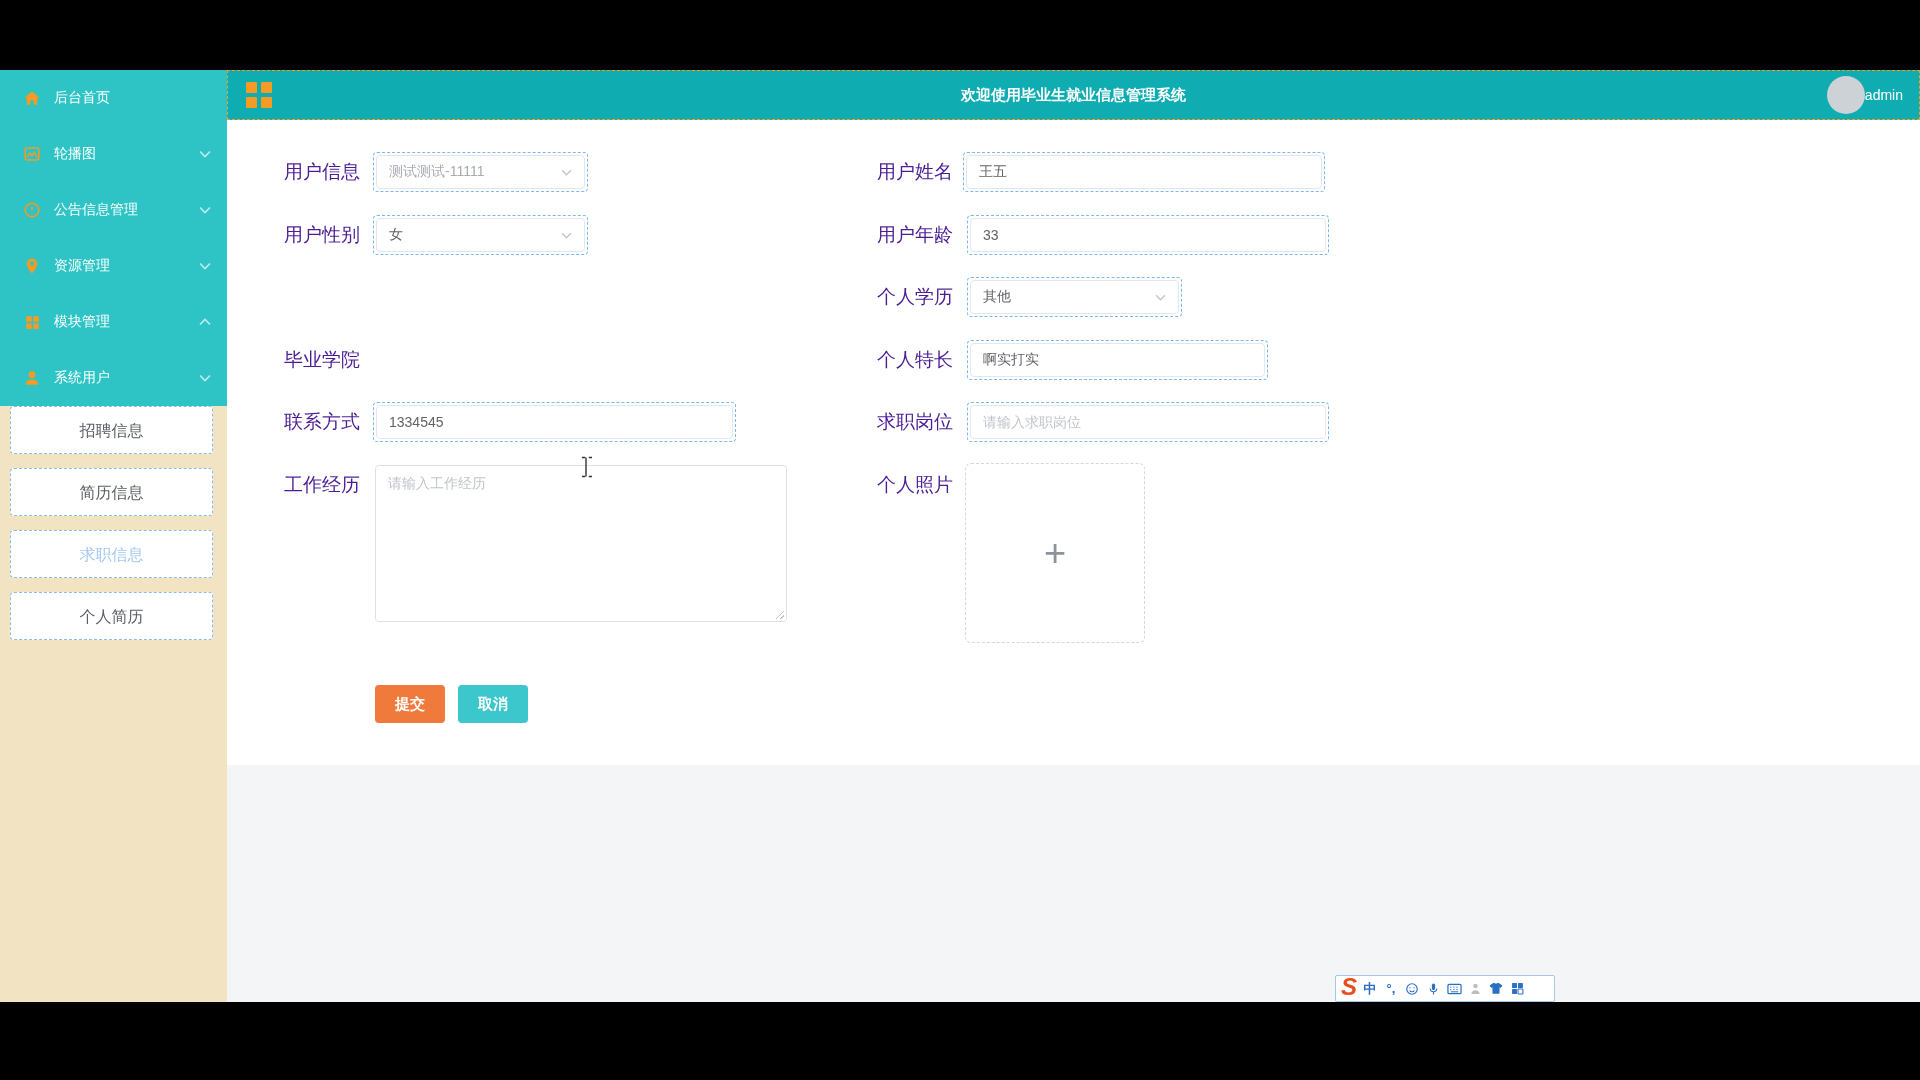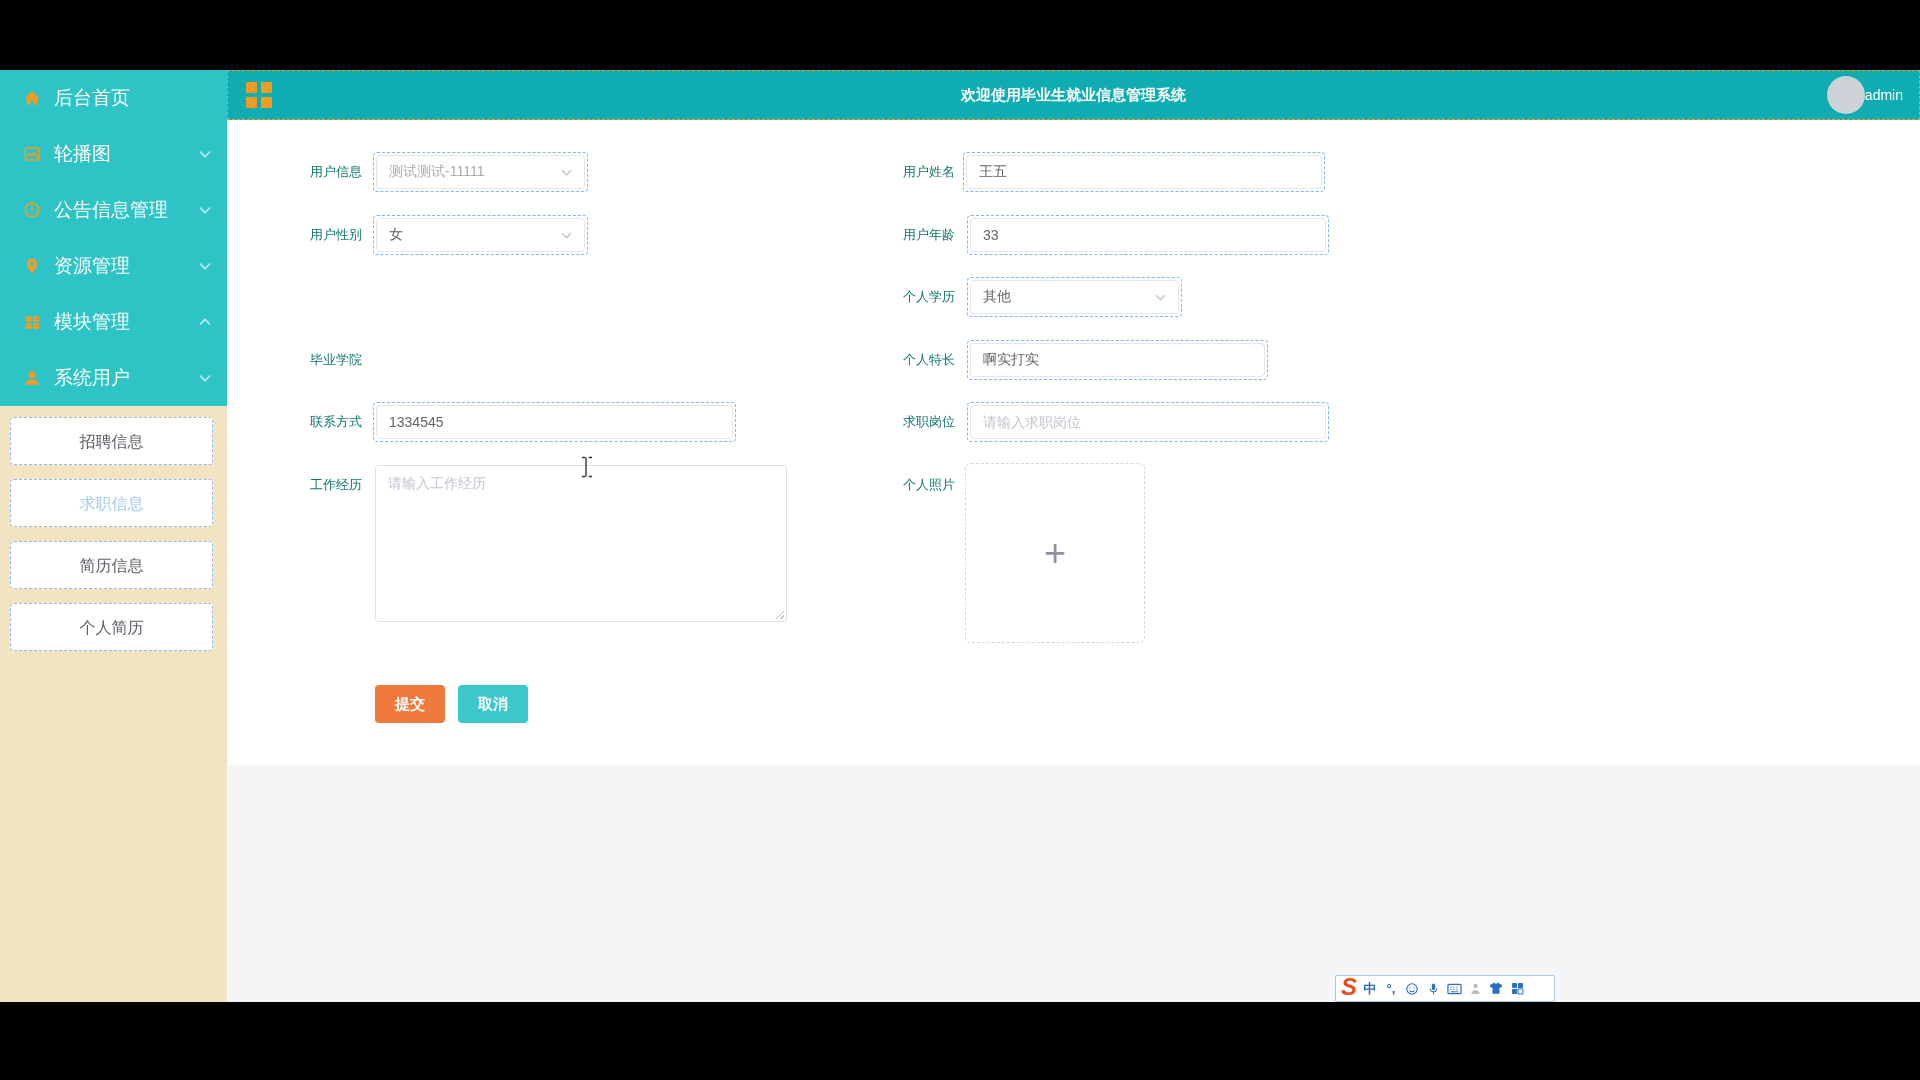--- a/index.html
+++ b/index.html
@@ -5,46 +5,46 @@
   html,body{margin:0;padding:0;background:#000;width:1920px;height:1080px;overflow:hidden;
     font-family:"Liberation Sans","DejaVu Sans",sans-serif;}
   .letterbox{width:1920px;background:#000;}
   .letterbox.top{height:70px;}
   .letterbox.bottom{height:78px;}
   .app{display:flex;width:1920px;height:932px;}
 
   
   .sidebar{width:227px;height:932px;background:#2ec4c6;display:flex;flex-direction:column;flex:none;}
   .menu-item{height:56px;display:flex;align-items:center;padding:0 16px 0 22px;color:#fff;
-    font-size:19px;cursor:pointer;}
+    font-size:14px;cursor:pointer;}
   .mi-icon{width:20px;height:20px;margin-right:12px;display:flex;align-items:center;justify-content:center;}
   .mi-label{flex:1;}
   .chev{opacity:.85;}
-  .submenu{flex:1;background:#f2e3c3;padding-top:11px;}
+  .submenu{flex:1;background:#f2e3c3;}
   .submenu-item{height:48px;line-height:48px;background:#fff;border:1px dashed #8bbce9;border-radius:4px;
     margin:0 14px 14px 10px;text-align:center;font-size:16px;color:#5c6066;cursor:pointer;box-sizing:border-box;}
   .submenu-item.active{color:#a3c9f1;}
 
   
   .main{flex:1;display:flex;flex-direction:column;min-width:0;}
   .topbar{height:50px;background:#0fadb2;border:1px dashed #f0a21a;box-sizing:border-box;
     display:flex;align-items:center;position:relative;padding:0 16px 0 18px;}
   .grid-icon{display:grid;grid-template-columns:11px 11px;grid-template-rows:11px 11px;gap:4px;cursor:pointer;}
   .grid-icon i{background:#f59a23;border-radius:1px;}
   .topbar-title{position:absolute;left:0;right:0;text-align:center;color:#fff;font-size:15px;font-weight:bold;}
   .topbar-user{margin-left:auto;display:flex;align-items:center;z-index:1;}
   .avatar{width:38px;height:38px;border-radius:50%;background:#cdd2d6;}
   .username{color:#fff;font-size:14px;}
 
   .content{position:relative;flex:1;background:#f4f5f7;overflow:hidden;}
   .form-card{position:absolute;left:0;top:0;width:100%;height:645px;background:#fff;}
 
   
-  .flabel{position:absolute;width:80px;height:40px;line-height:40px;text-align:right;
-    font-size:13px;color:#0f766e;}
+  .flabel{position:absolute;width:80px;height:40px;line-height:40px;text-align:center;
+    font-size:19px;color:#4c1d95;}
   .fld{position:absolute;border:1px dashed #7cb8ec;border-radius:4px;box-sizing:border-box;padding:2px;background:#fff;}
   .fld-in{width:100%;height:100%;box-sizing:border-box;border:1px solid #e3e7ed;border-radius:4px;
     padding:0 12px;font-size:14px;color:#606266;font-family:inherit;outline:none;display:flex;align-items:center;background:#fff;}
   input.fld-in::placeholder{color:#c0c4cc;}
   .sel-text{flex:1;white-space:nowrap;overflow:hidden;}
   .sel-text.muted{color:#a8abb2;}
   .sel-caret{flex:none;margin-left:6px;}
   .ta-wrap{position:absolute;border:1px solid #dcdfe6;border-radius:4px;box-sizing:border-box;background:#fff;}
   .ta{width:100%;height:100%;box-sizing:border-box;border:none;resize:none;outline:none;border-radius:4px;
     padding:9px 12px;font-size:14px;font-family:inherit;color:#606266;}
@@ -143,22 +143,22 @@
           </svg>
       </span>
       <span class="mi-label">系统用户</span>
       <svg class="chev" width="12" height="8" viewBox="0 0 12 8" fill="none" stroke="#d8f3f3" stroke-width="1.6">
           <path d="M1 1.5l5 5 5-5"></path>
         </svg>
     </div>
 
     <div class="submenu">
       <div class="submenu-item">招聘信息</div>
+      <div class="submenu-item">简历信息</div>
       <div class="submenu-item active">求职信息</div>
-      <div class="submenu-item">简历信息</div>
       <div class="submenu-item">个人简历</div>
     </div>
   </aside>
 
   <div class="main">
     <header class="topbar">
       <div class="grid-icon">
           <i></i>
           <i></i>
           <i></i>

